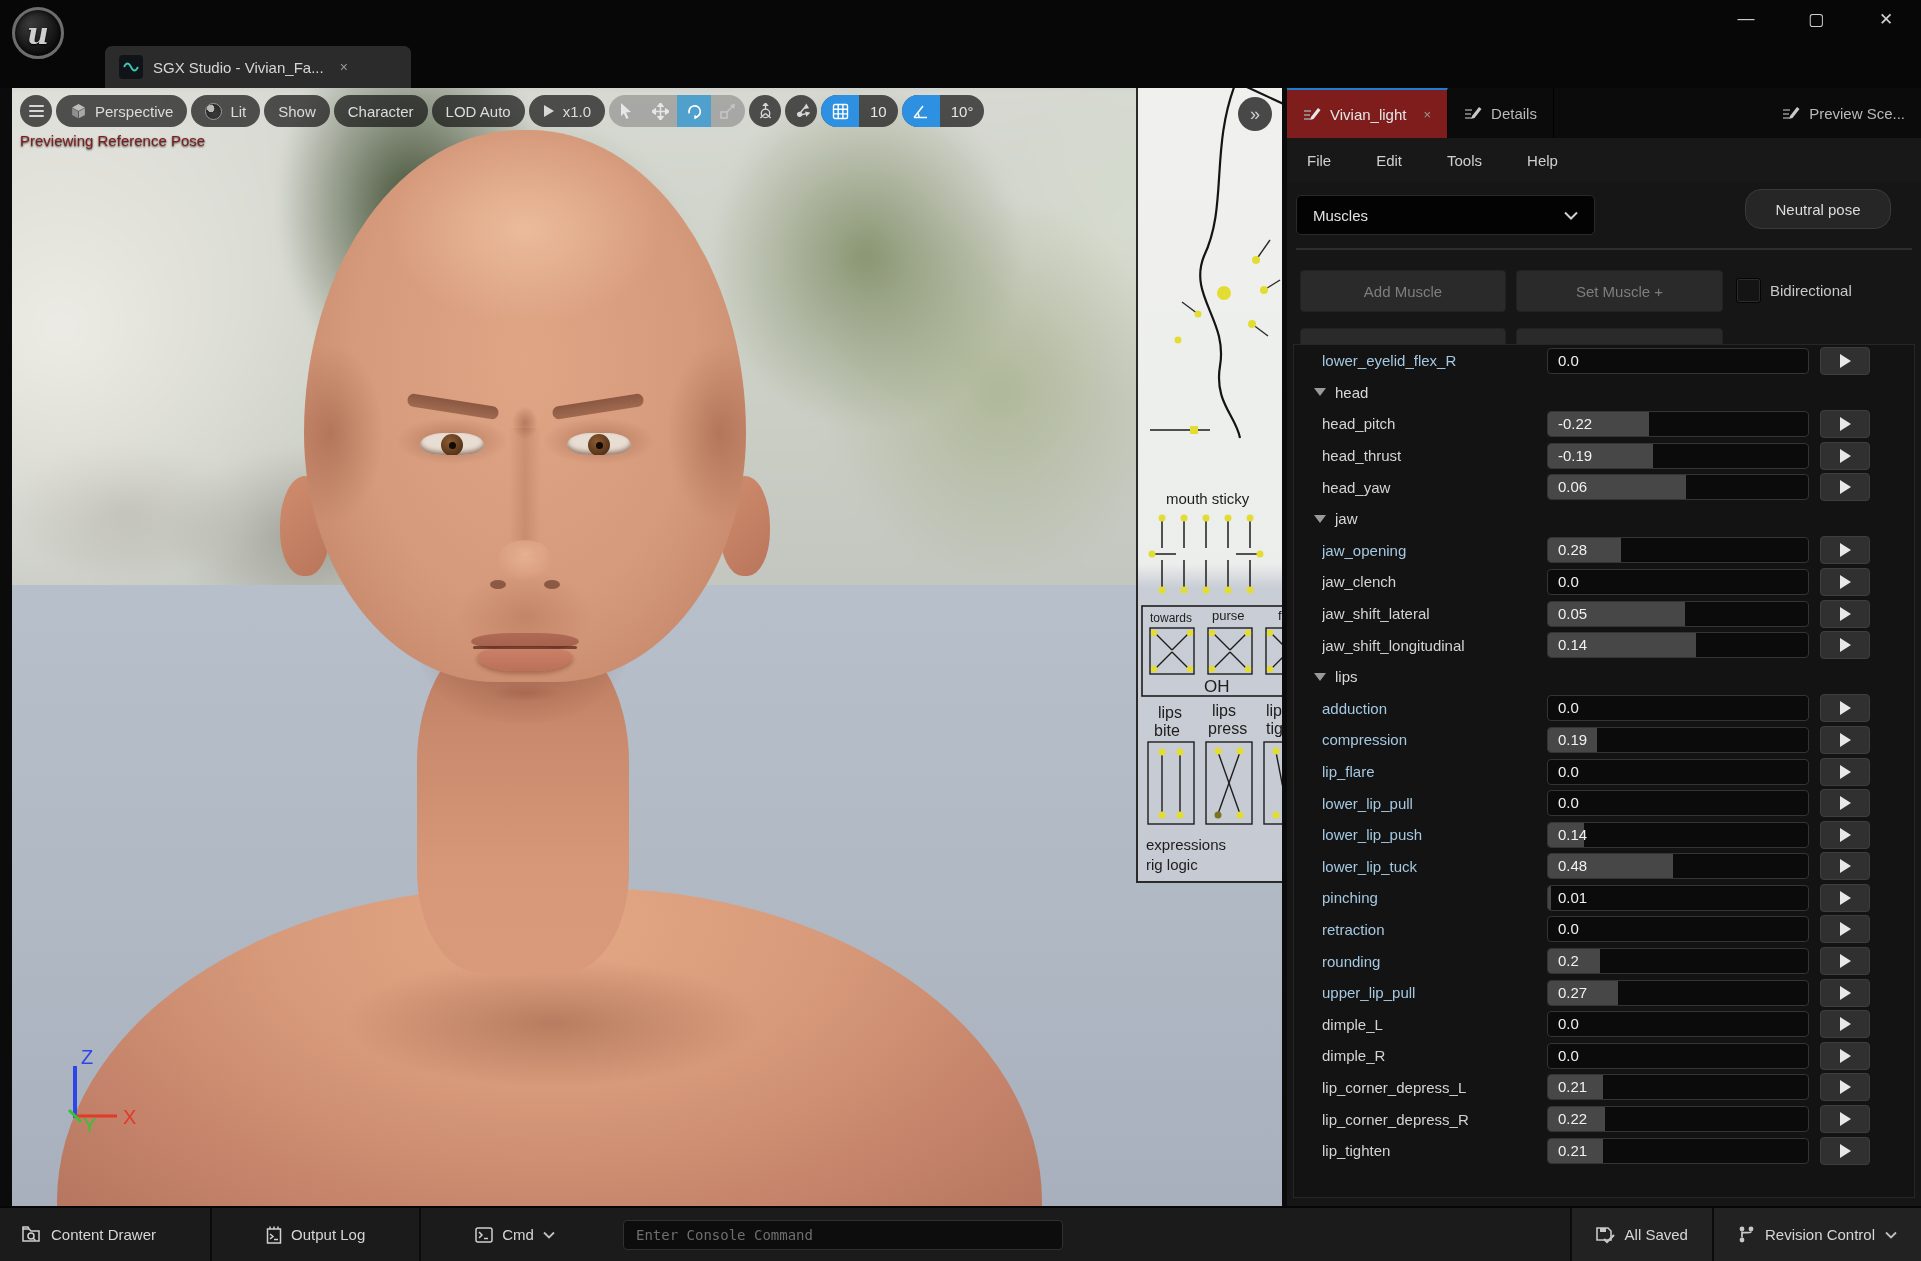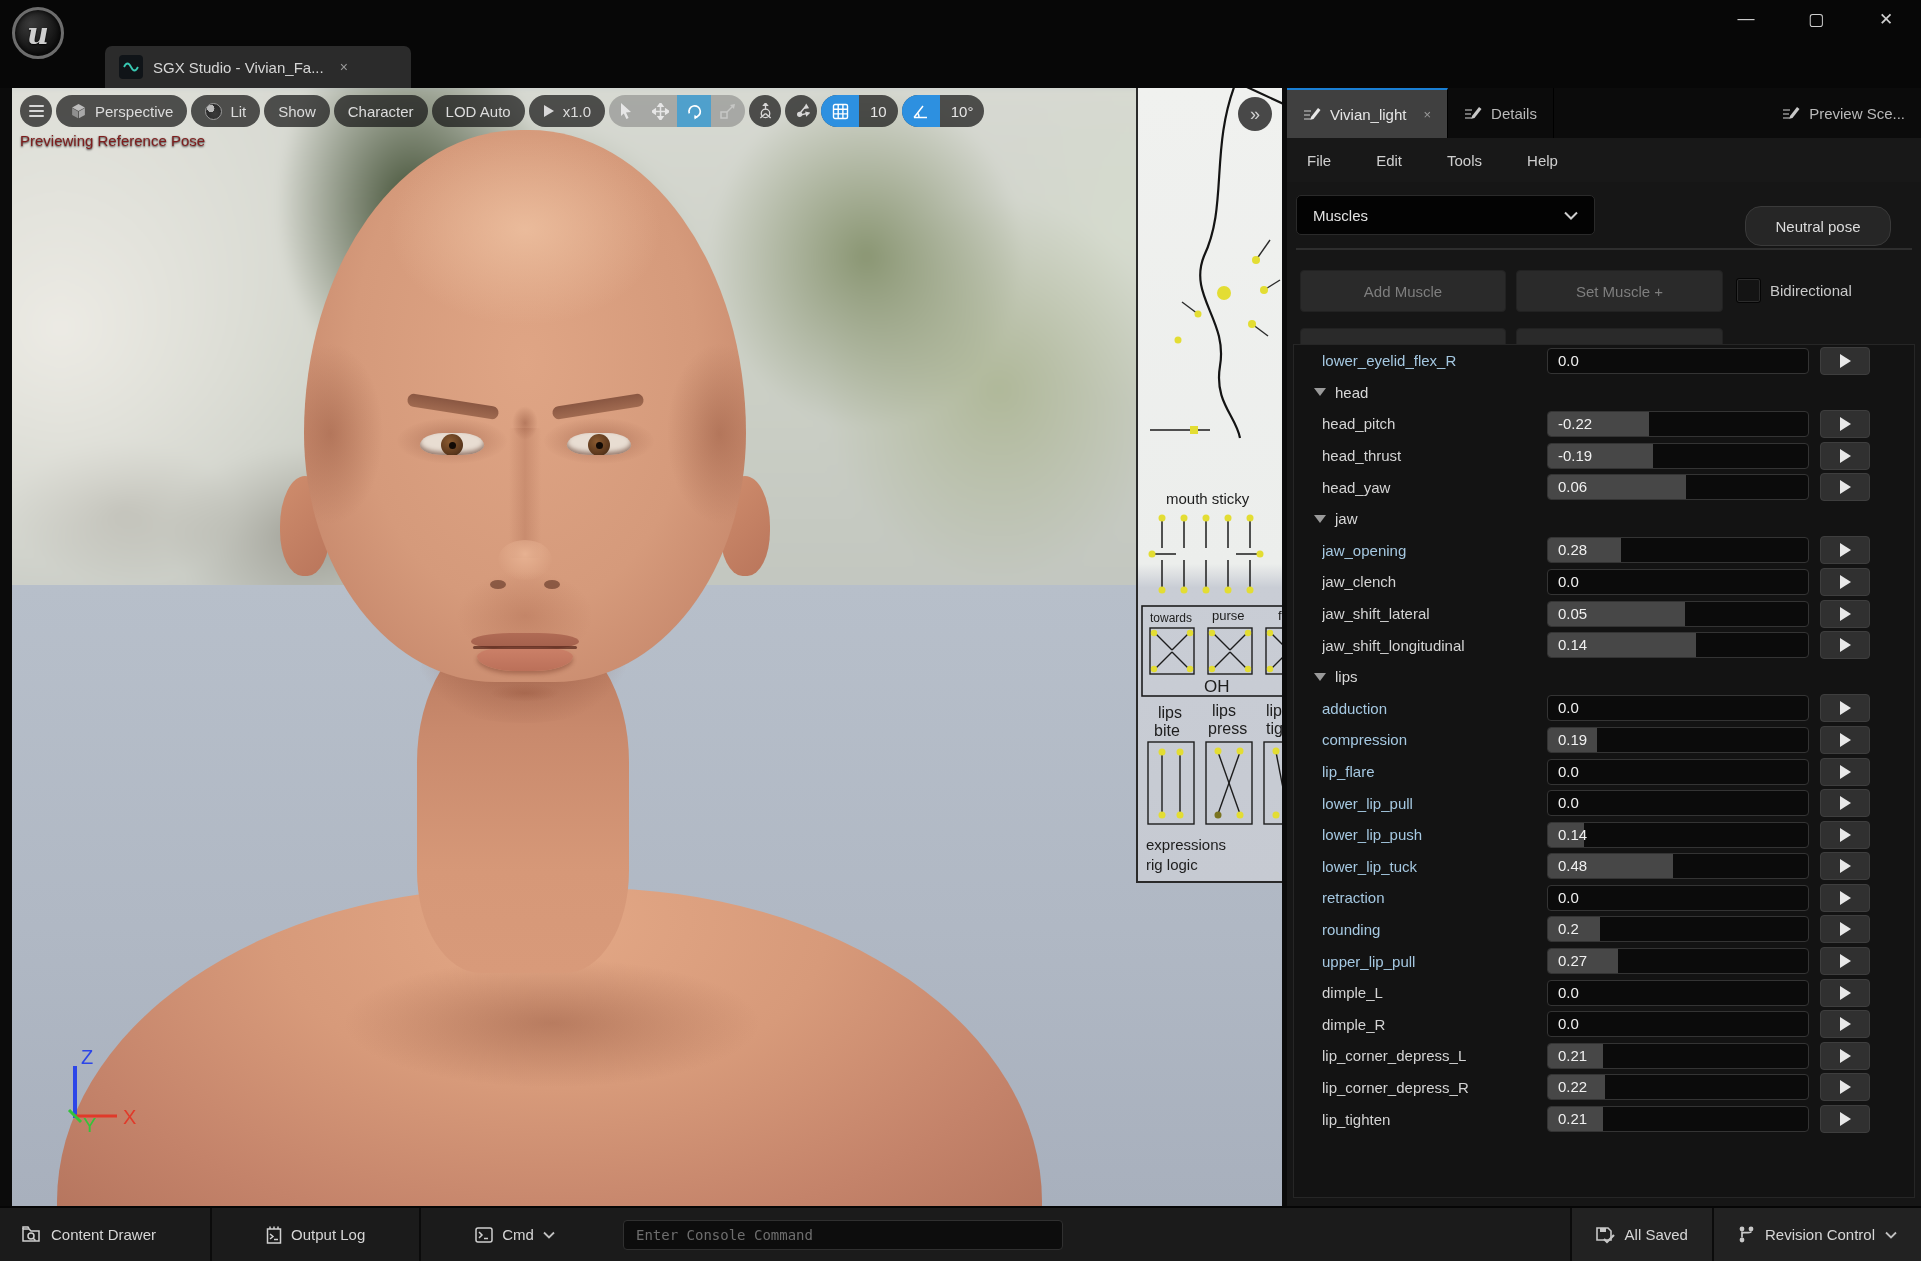--- a/index.html
+++ b/index.html
@@ -124,32 +124,32 @@
   .gizmo { position:absolute; left:33px; bottom:70px; width:100px; height:90px; z-index:15; }
 
   
   .burger { display:flex; flex-direction:column; gap:3px; }
   .burger i { display:block; width:15px; height:2px; background:#d8d8d8; border-radius:1px; }
 
   
   .panel { position:absolute; left:1287px; top:88px; width:634px; height:1118px; background:#161616; }
   .panel-tabbar { position:absolute; left:0; top:0; width:100%; height:50px; background:#0b0b0b; display:flex; }
   .p-tab { height:50px; display:flex; align-items:center; gap:9px; padding:0 16px; color:#b9b9b9; border-right:1px solid #000; }
-  .p-tab.active { background:#404040; border-top:2px solid #1a7fd4; color:#e6e6e6; }
+  .p-tab.active { background:#7f1d1d; border-top:2px solid #1a7fd4; color:#e6e6e6; }
   .p-tab .closex { color:#9a9a9a; margin-left:8px; font-size:13px; }
   .p-tab.preview { margin-left:auto; border-right:none; }
   .panel-menu { position:absolute; left:0; top:50px; width:100%; height:44px; background:#181818;
       display:flex; align-items:center; gap:45px; padding-left:20px; color:#cfcfcf; }
   .panel-menu span { cursor:default; }
 
   .mode-row { position:absolute; left:0; top:94px; width:100%; height:66px; }
   .mode-dd { position:absolute; left:9px; top:13px; width:299px; height:40px; background:#030303;
       border:1px solid #2a2a2a; border-radius:5px; display:flex; align-items:center; justify-content:space-between;
       padding:0 16px; color:#e2e2e2; }
-  .neutral-btn { position:absolute; right:30px; top:24px; width:146px; height:40px; background:#262626;
+  .neutral-btn { position:absolute; right:30px; top:7px; width:146px; height:40px; background:#262626;
       border:1px solid #3a3a3a; border-radius:16px; display:flex; align-items:center; justify-content:center; color:#dcdcdc; }
   .mode-sep { position:absolute; left:9px; top:160px; width:616px; height:2px; background:#2e2e2e; }
 
   .actions { position:absolute; left:0; top:168px; width:100%; height:120px; }
   .act-btn { position:absolute; height:42px; background:#2a2a2a; border:1px solid #222; border-radius:4px;
       display:flex; align-items:center; justify-content:center; color:#7e7e7e; }
   .act-add   { left:13px;  top:14px; width:206px; }
   .act-setp  { left:229px; top:14px; width:207px; }
   .act-del   { left:13px;  top:72px; width:206px; }
   .act-setm  { left:229px; top:72px; width:207px; }
@@ -713,20 +713,30 @@
     <span class="m-label accent">lower_lip_tuck</span>
     <div class="m-slider">
       <div class="m-fill" style="width: 48%;"></div>
       <span class="m-value">0.48</span>
     </div>
     <div class="m-play">
             <i></i>
           </div>
   </div>
         <div class="m-row">
+    <span class="m-label accent">pinching</span>
+    <div class="m-slider">
+      <div class="m-fill" style="width: 1%;"></div>
+      <span class="m-value">0.01</span>
+    </div>
+    <div class="m-play">
+            <i></i>
+          </div>
+  </div>
+        <div class="m-row">
     <span class="m-label accent">retraction</span>
     <div class="m-slider">
       <div class="m-fill" style="width: 0%;"></div>
       <span class="m-value">0.0</span>
     </div>
     <div class="m-play">
             <i></i>
           </div>
   </div>
         <div class="m-row">

